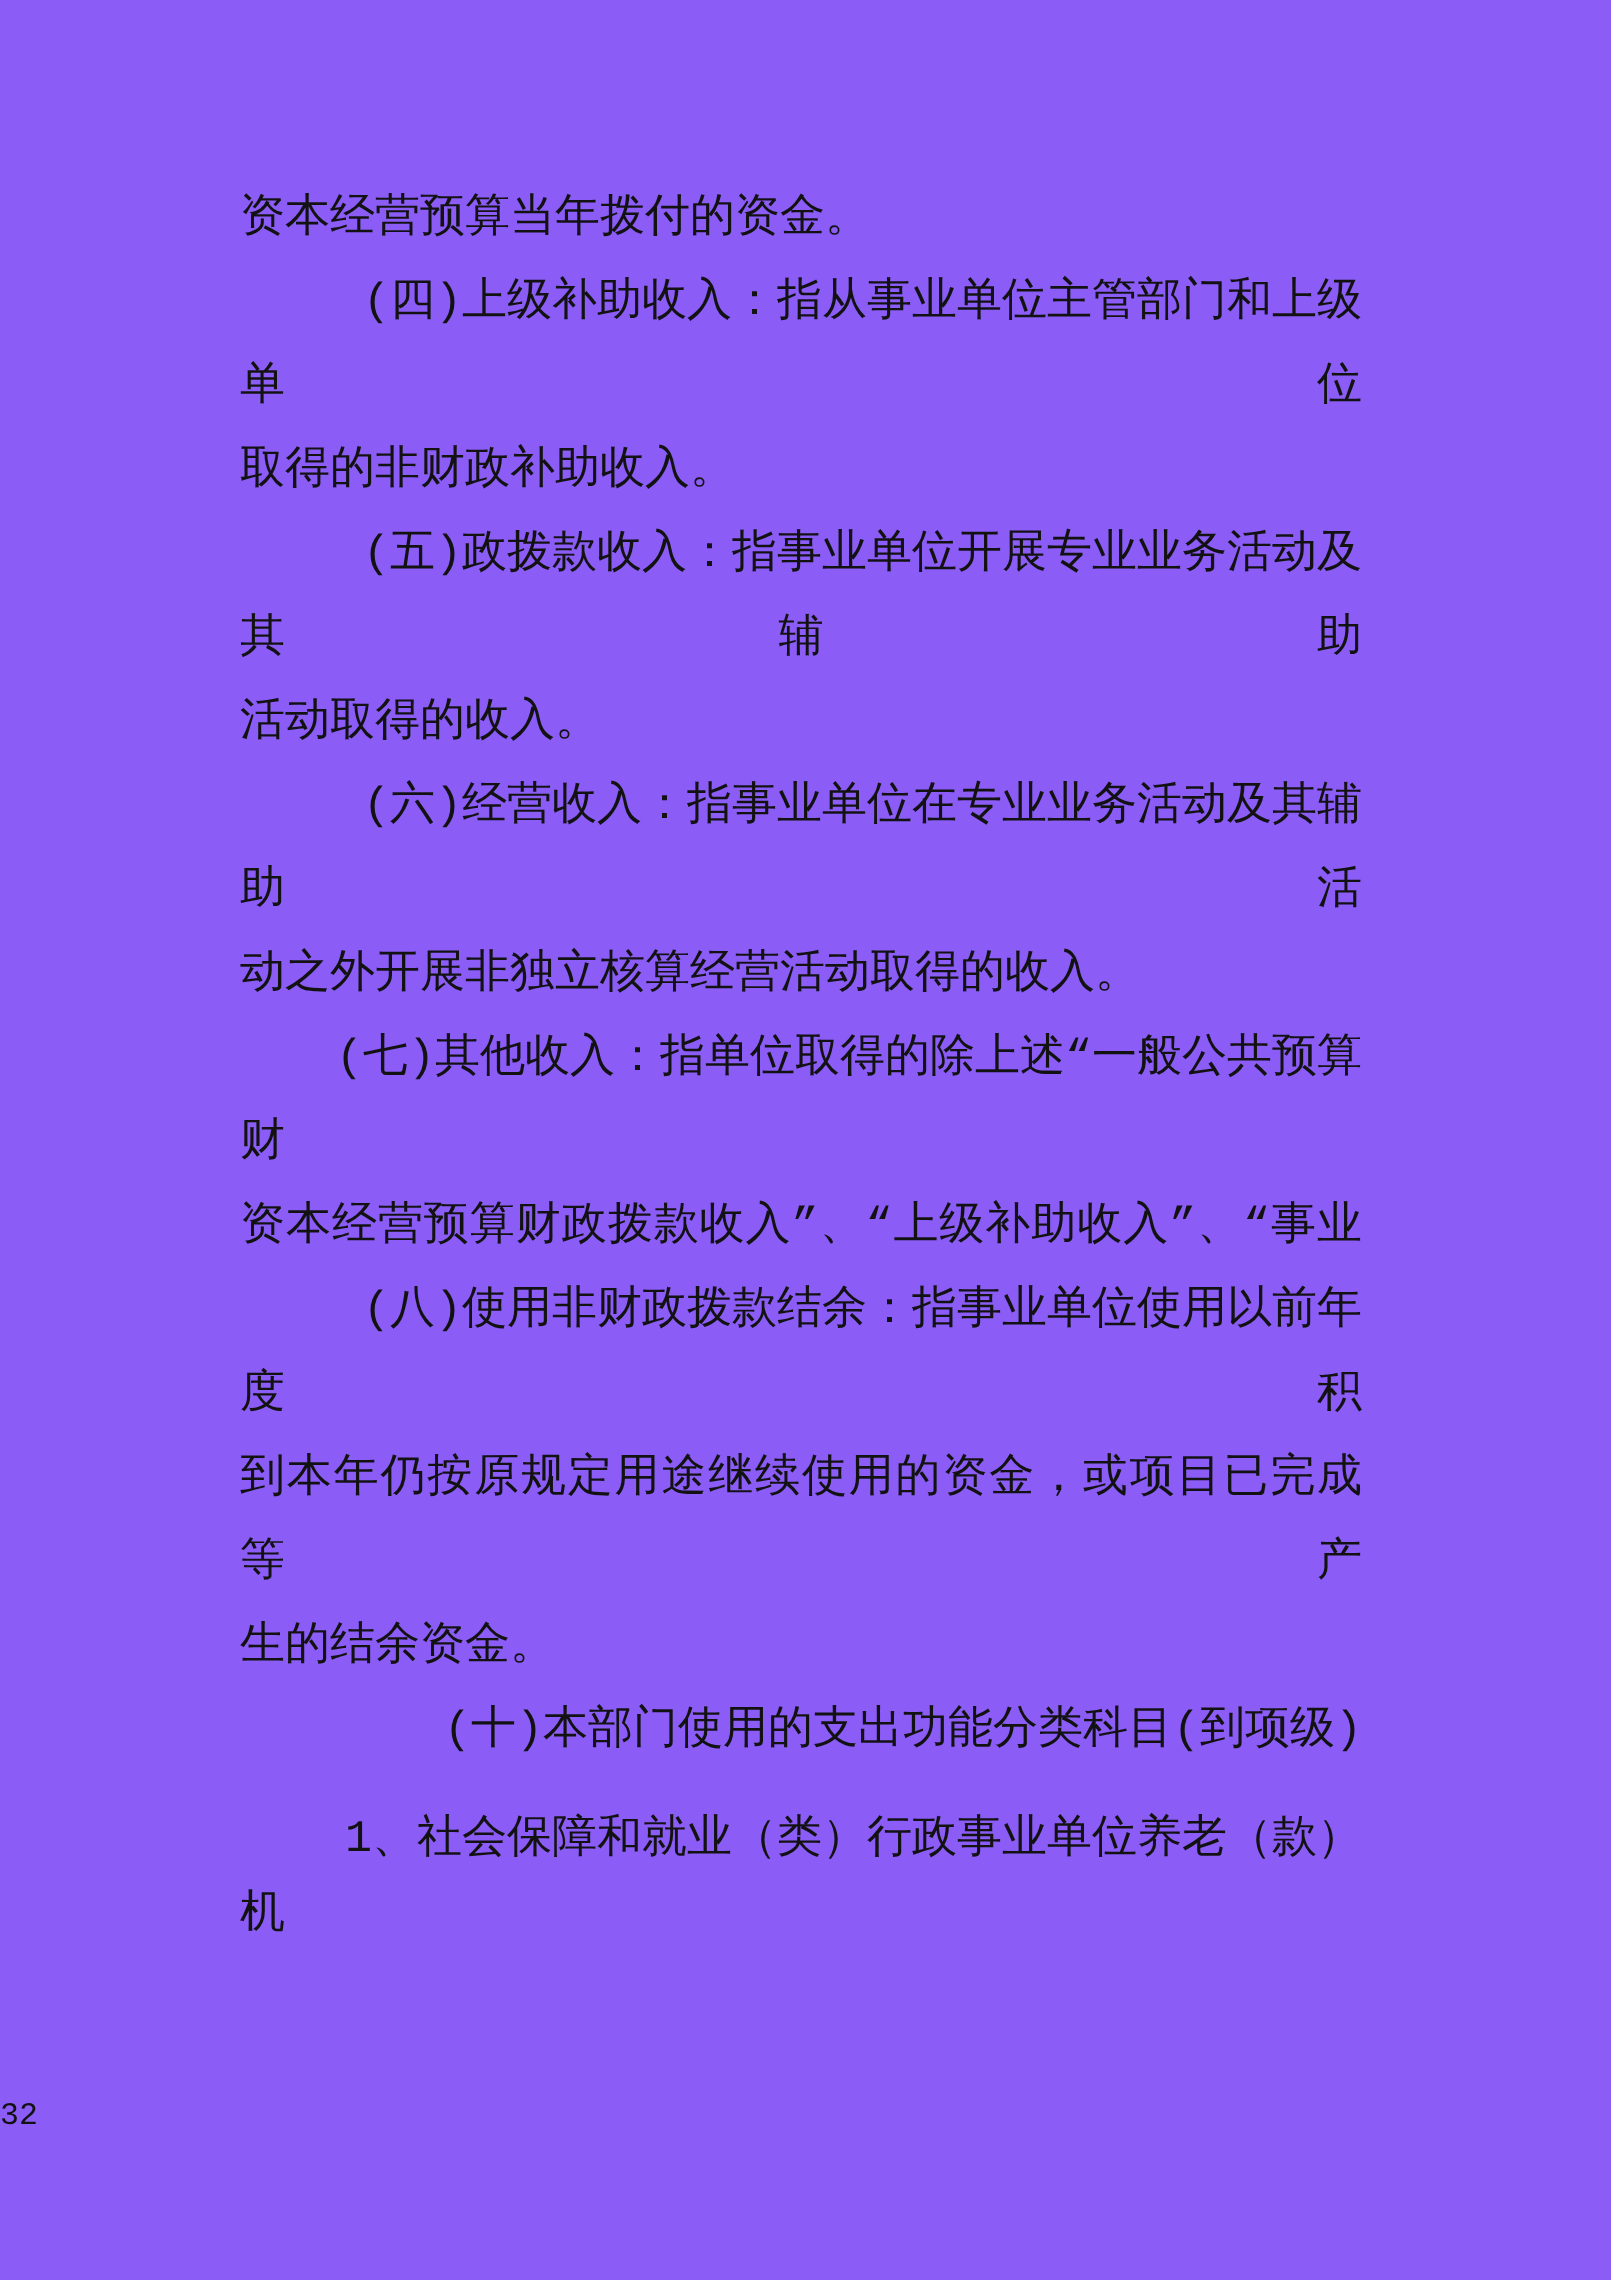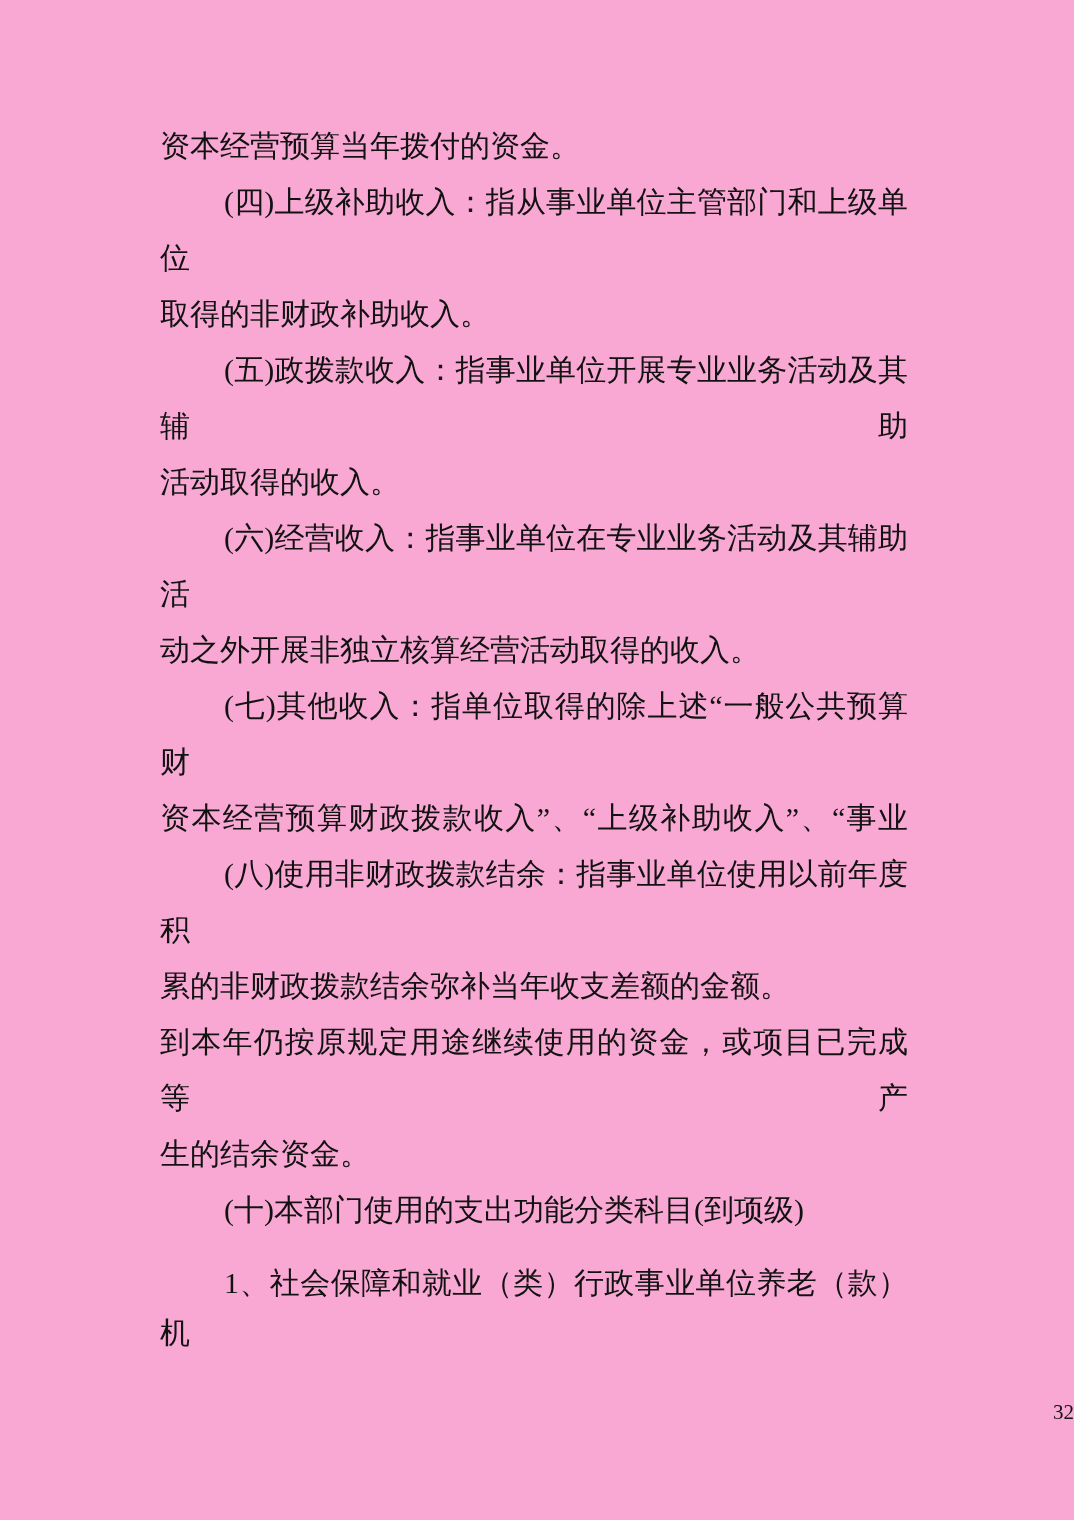--- a/index.html
+++ b/index.html
@@ -4,23 +4,23 @@
 <style>
   html, body {
     margin: 0;
     padding: 0;
     background: #ffffff;
   }
   .page {
     position: relative;
     width: 1074px;
     height: 1520px;
-    background: #f9a8d4;
+    background: #8b5cf6;
     overflow: hidden;
-    font-family: Liberation Serif, serif;
+    font-family: Liberation Mono, monospace;
     color: #121212;
   }
   .body-text {
     position: absolute;
     left: 160px;
     top: 118px;
     width: 748px;
     font-size: 30px;
   }
   .para { margin: 0; padding: 0; }
@@ -29,29 +29,30 @@
     text-align: left;
     white-space: normal;
   }
   
   .line.fill {
     text-align: justify;
     text-align-last: justify;
   }
   .line.indent {
     text-indent: 64px;
+    text-align: right;
   }
   .para.tight .line { line-height: 50px; }
   .para.gap-before { margin-top: 20px; }
   .page-number {
     position: absolute;
     left: 0;
     right: 0;
     top: 1400px;
-    text-align: right;
+    text-align: left;
     font-size: 21px;
     color: #121212;
   }
 </style>
 </head>
 <body>
 
 <div class="page">
   <div class="body-text">
 
@@ -74,21 +75,20 @@
       <div class="line">动之外开展非独立核算经营活动取得的收入。</div>
     </div>
 
     <div class="para">
       <div class="line indent fill">(七)其他收入：指单位取得的除上述“一般公共预算财</div>
       <div class="line fill">资本经营预算财政拨款收入”、“上级补助收入”、“事业</div>
     </div>
 
     <div class="para">
       <div class="line indent fill">(八)使用非财政拨款结余：指事业单位使用以前年度积</div>
-      <div class="line">累的非财政拨款结余弥补当年收支差额的金额。</div>
     </div>
 
     <div class="para">
       <div class="line fill">到本年仍按原规定用途继续使用的资金，或项目已完成等产</div>
       <div class="line">生的结余资金。</div>
     </div>
 
     <div class="para">
       <div class="line indent">(十)本部门使用的支出功能分类科目(到项级)</div>
     </div>

